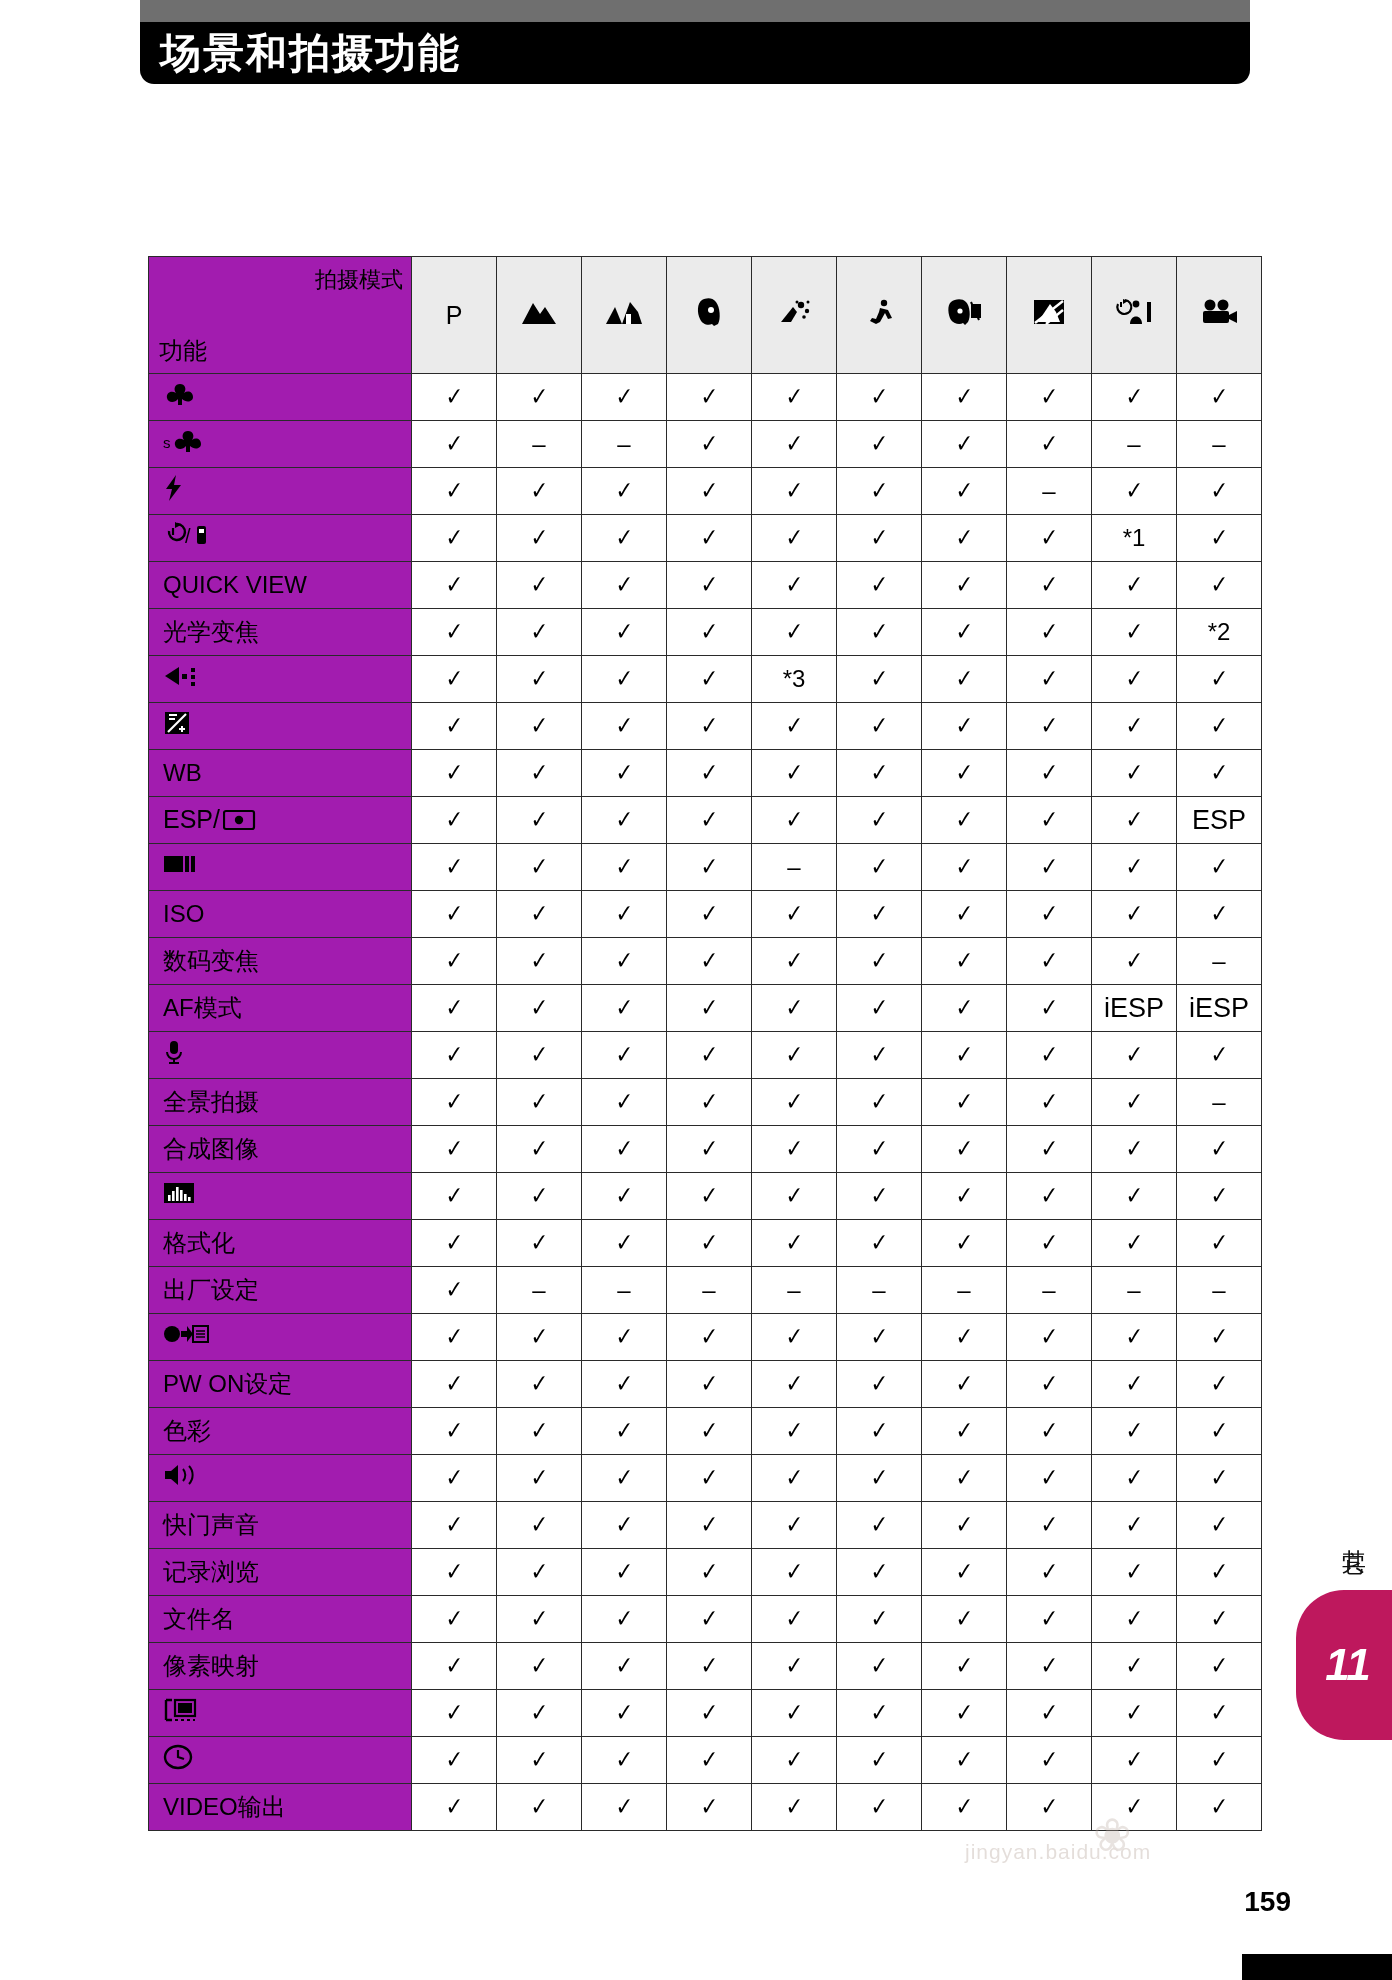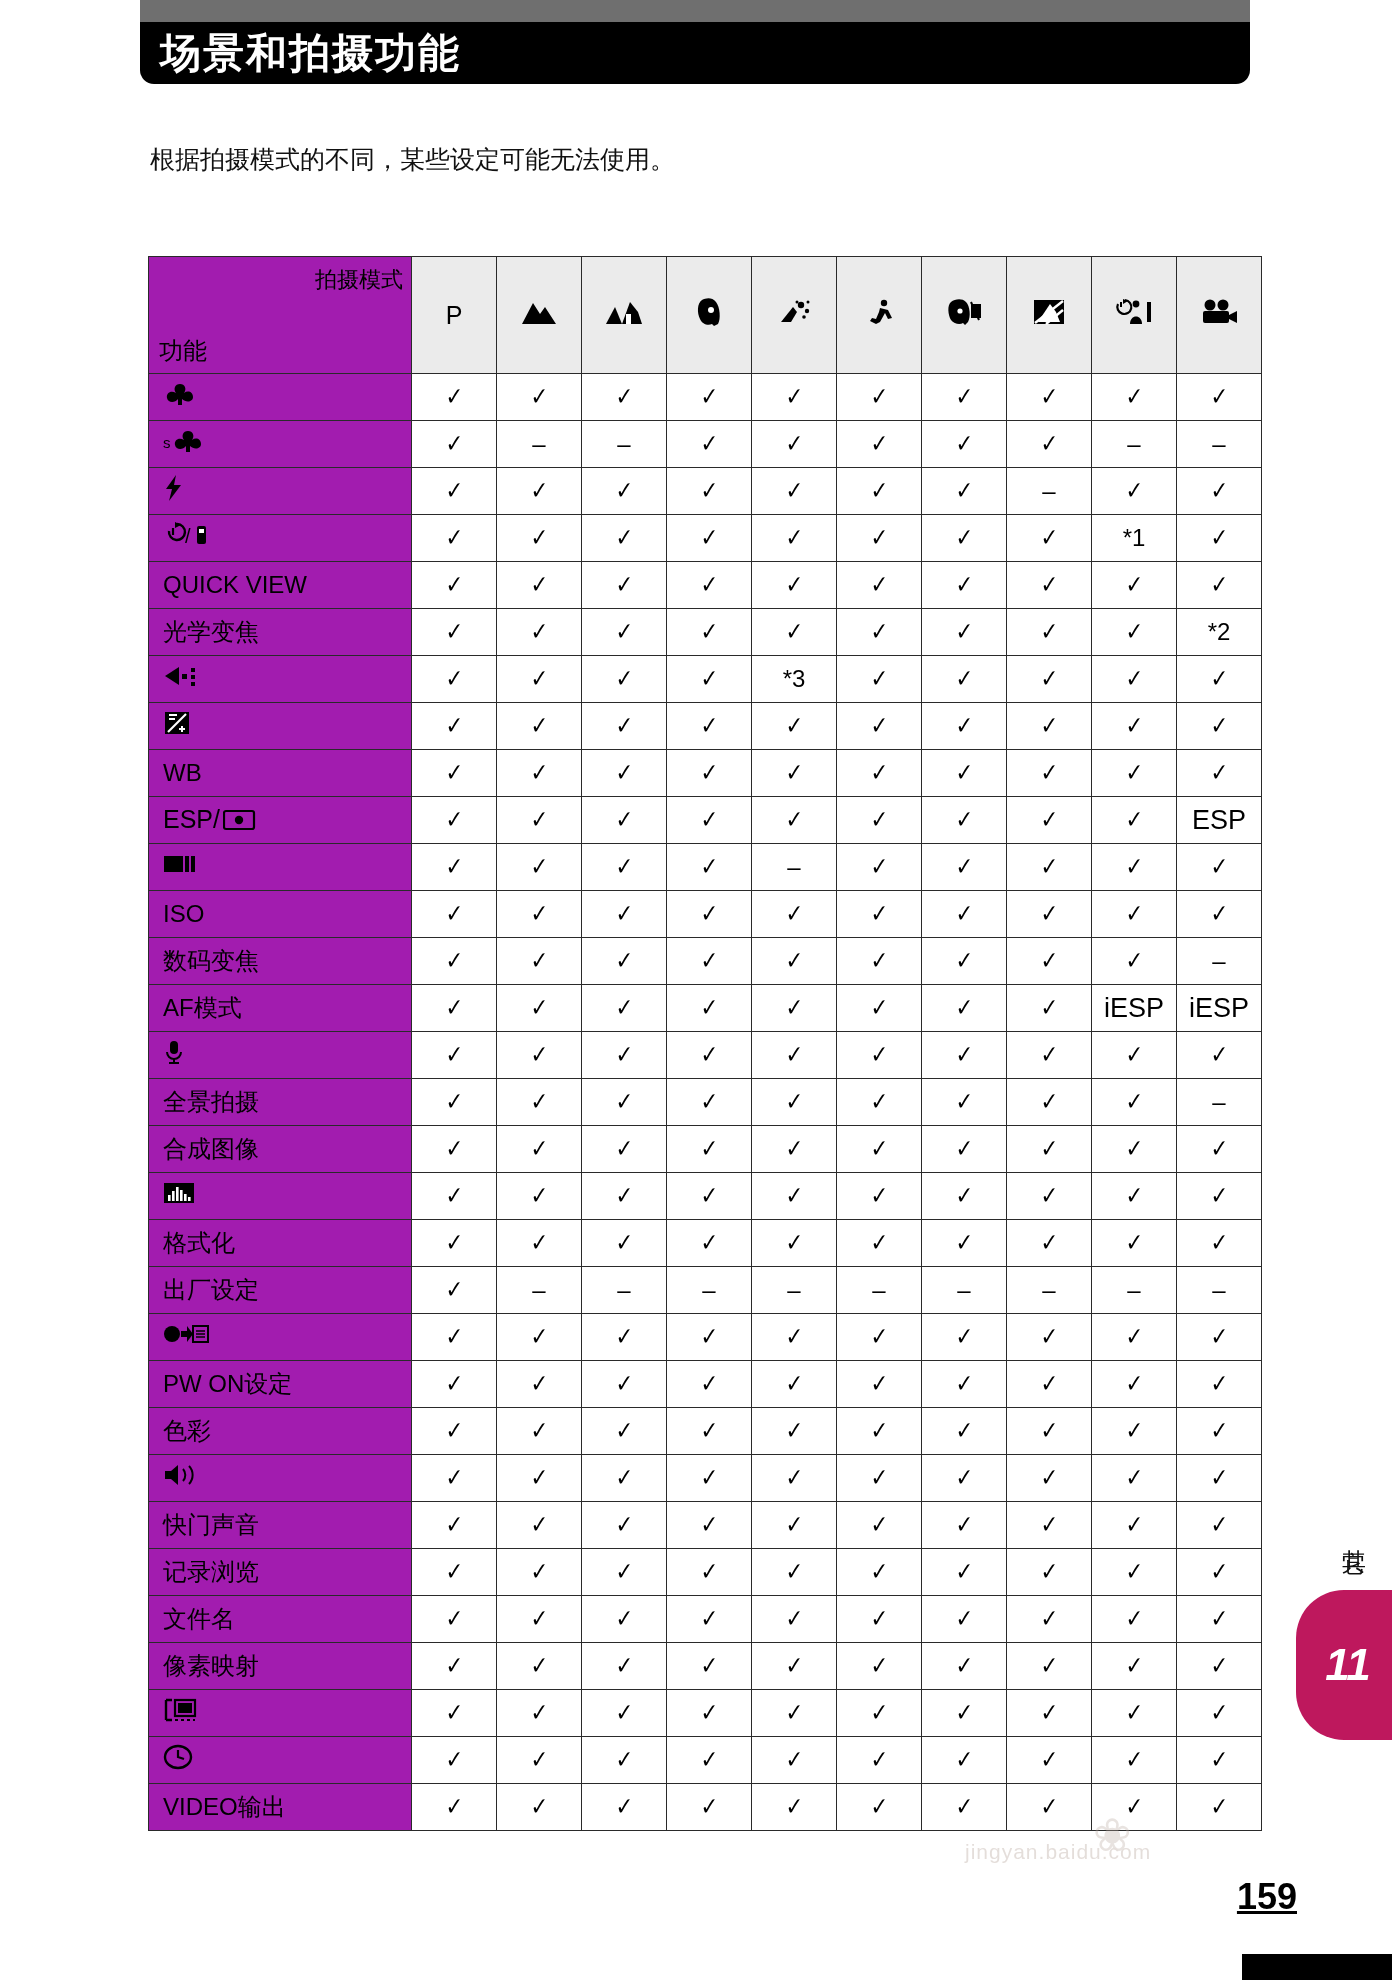--- a/index.html
+++ b/index.html
@@ -170,25 +170,24 @@
     top: 1530px;
     font-size: 24px;
     color: #111;
     writing-mode: vertical-rl;
     letter-spacing: 2px;
   }
 
   
   .page-num {
     position: absolute;
-    right: 95px;
+    right: 101px;
     bottom: 62px;
-    font-size: 36px;
+    font-size: 28px;
     font-weight: bold;
-    text-decoration: underline;
   }
   .bottom-rule {
     position: absolute;
     right: 0px;
     bottom: 0px;
     width: 150px;
     height: 26px;
     background: #000;
   }
 
@@ -226,21 +225,20 @@
 </style>
 </head>
 <body>
 
 <div class="top-bar"></div>
 <div class="title-bar">
   <div class="title">场景和拍摄功能</div>
 </div>
 
 <div class="intro">
-  <div>根据拍摄模式的不同，某些设定可能无法使用。</div>
 </div>
 
 <div class="table-wrap">
   <table class="matrix">
     <thead>
       <tr>
         <th class="corner">
           <span class="corner-top">拍摄模式</span>
           <span class="corner-bottom">功能</span>
         </th>

